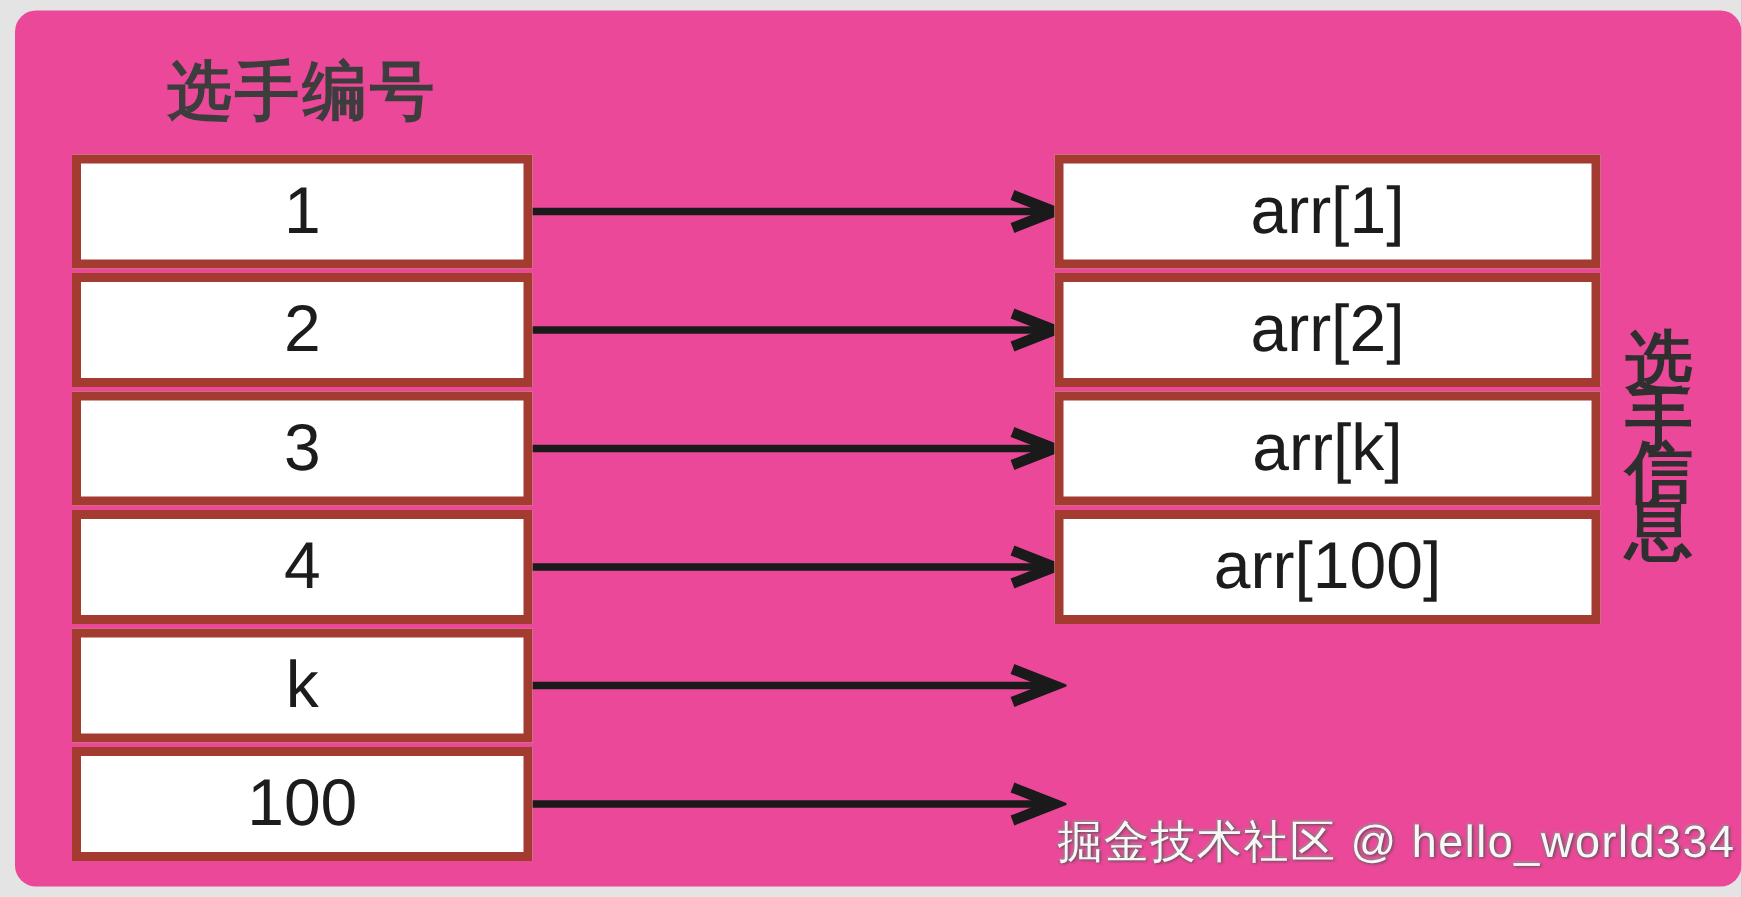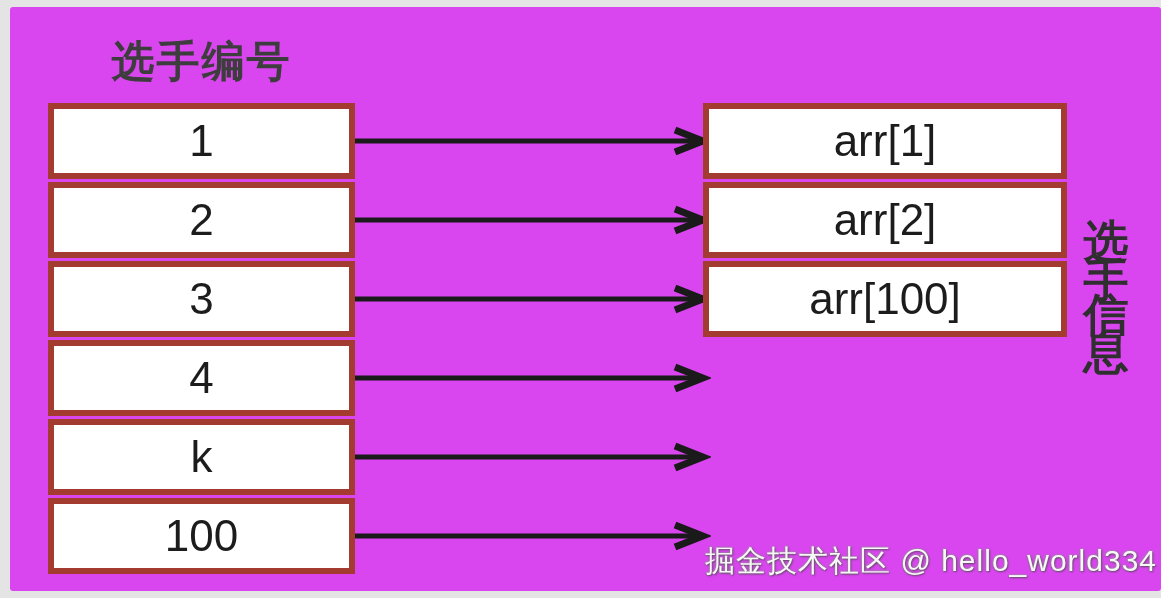--- a/index.html
+++ b/index.html
@@ -7,22 +7,22 @@
     width: 1161px; height: 598px;
     background: #e4e4e4;
     font-family: "Liberation Sans", "DejaVu Sans", sans-serif;
     overflow: hidden;
   }
   .stage { position: relative; width: 1161px; height: 598px; }
   .card {
     position: absolute;
     left: 10px; top: 7px;
     width: 1151px; height: 584px;
-    background: #d946ef;
-    border-radius: 3px;
+    background: #ec4899;
+    border-radius: 14px;
   }
   .col-title {
     position: absolute;
     top: 28px;
     height: 52px;
     text-align: center;
     font-size: 43px;
     font-weight: bold;
     color: #3d3d3d;
     letter-spacing: 2px;
@@ -130,20 +130,21 @@
       <polyline points="320,4 348,15 320,26" stroke="#1a1a1a" stroke-width="7" fill="none"></polyline>
     </svg>
     <svg class="arrow a6" viewBox="0 0 356 30" xmlns="http://www.w3.org/2000/svg">
       <line x1="0" y1="15" x2="340" y2="15" stroke="#1a1a1a" stroke-width="5"></line>
       <polyline points="320,4 348,15 320,26" stroke="#1a1a1a" stroke-width="7" fill="none"></polyline>
     </svg>
 
     <div class="table right">
       <div class="cell">arr[1]</div>
       <div class="cell">arr[2]</div>
+      <div class="cell">arr[k]</div>
       <div class="cell">arr[100]</div>
     </div>
 
     <div class="side-label">选手信息</div>
 
     <div class="watermark">掘金技术社区 @ hello_world334</div>
 
   </div>
 </div>
 

